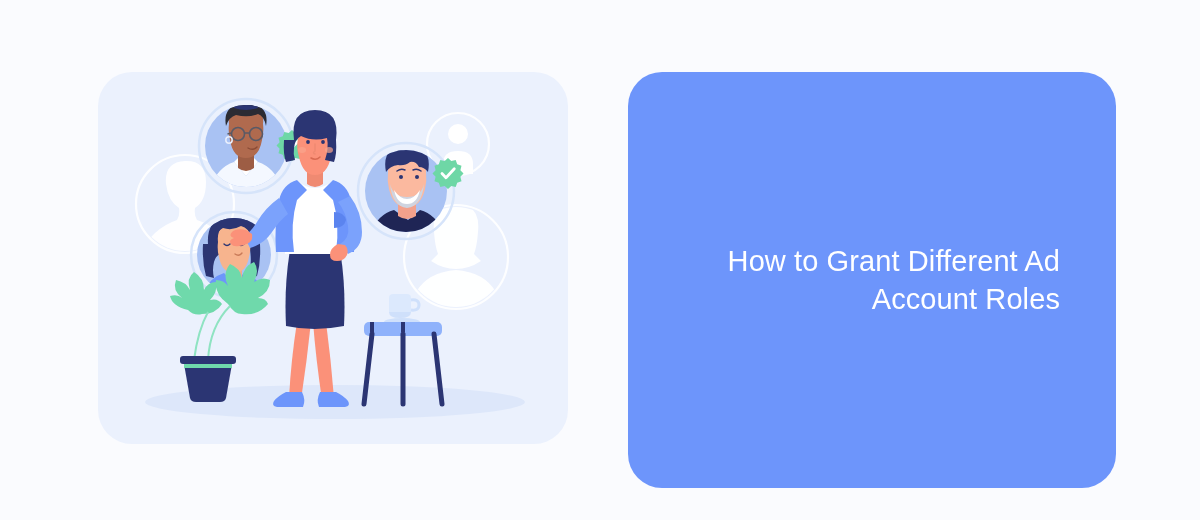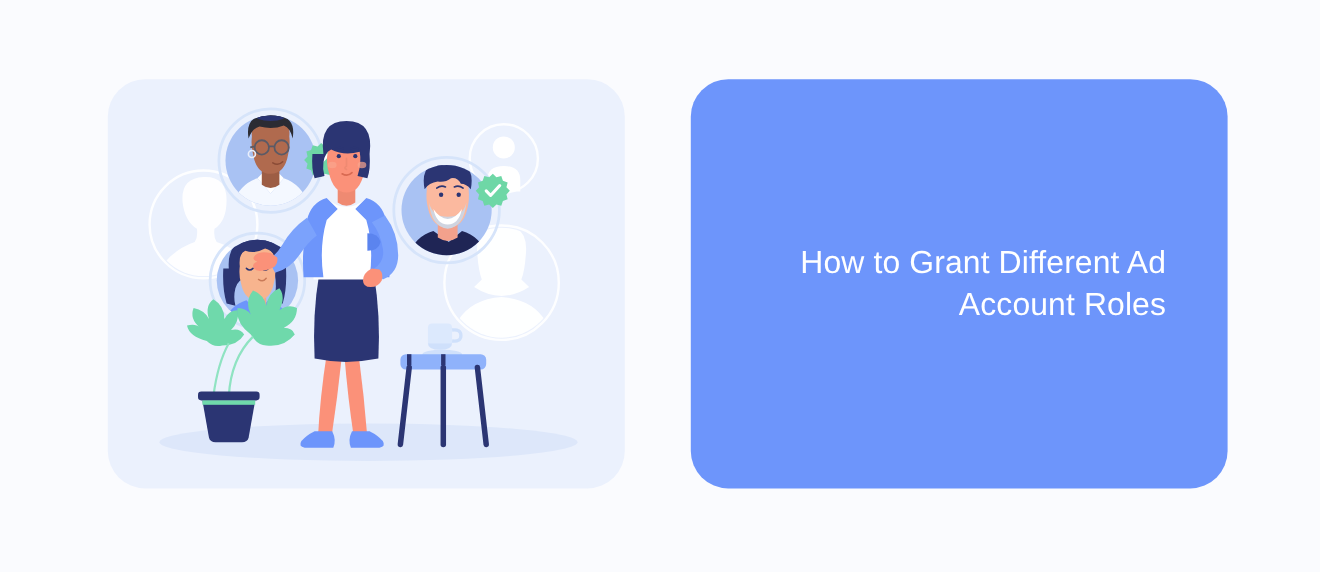--- a/index.html
+++ b/index.html
@@ -39,21 +39,21 @@
     height: 372px;
     display: block;
   }
 
   
   .title-card {
     position: absolute;
     left: 628px;
     top: 72px;
     width: 488px;
-    height: 372px;
+    height: 416px;
     background: #6d95fb;
     border-radius: 34px;
     display: flex;
     align-items: center;
     justify-content: flex-end;
     box-sizing: border-box;
     padding: 0 56px 0 48px;
   }
   .title-text {
     color: #ffffff;

